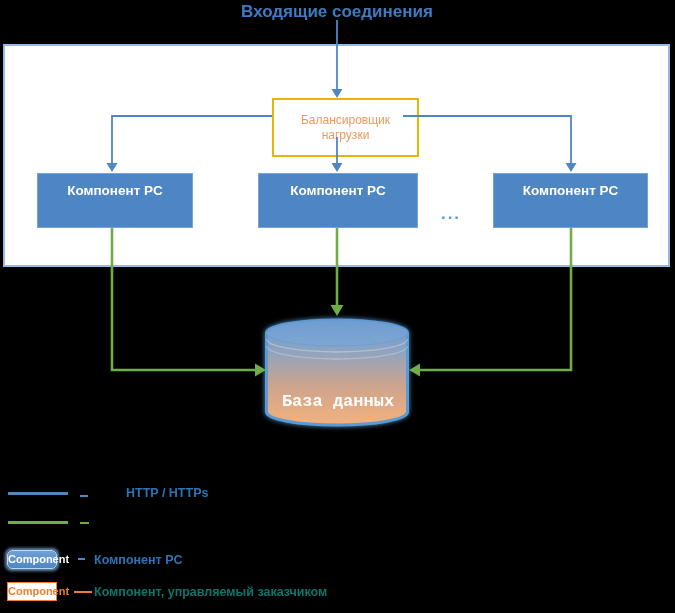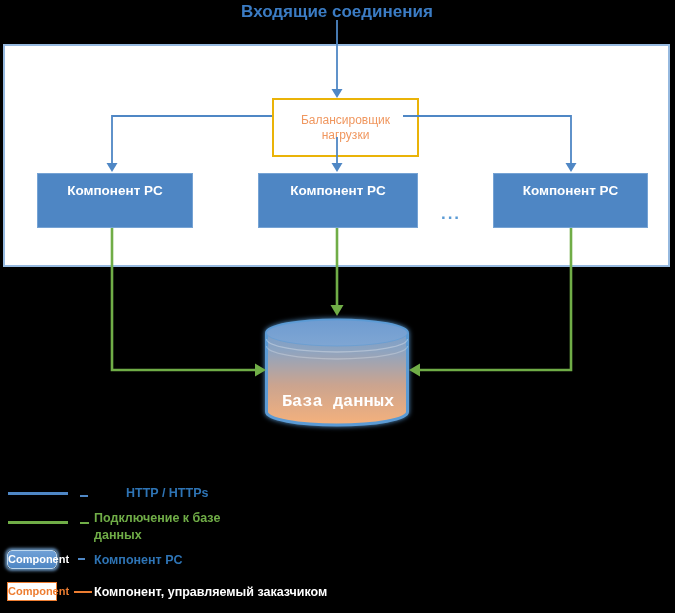--- a/index.html
+++ b/index.html
@@ -50,21 +50,21 @@
   .connectors { position:absolute; left:0; top:0; pointer-events:none; }
   
   .legend-line { position:absolute; height:3px; }
   .legend-dash { position:absolute; height:2px; }
   .lg-blue  { background:#4F87C5; }
   .lg-green { background:#70AD47; }
   .lg-orange{ background:#ED7D31; }
   .legend-label { position:absolute; font-size:12.5px; font-weight:bold; line-height:17px; }
   .lbl-blue  { color:#2E74B5; }
   .lbl-green { color:#70AD47; }
-  .lbl-orange{ color:#ffffff; }
+  .lbl-orange{ color:#0f766e; }
   .sample-blue {
     position:absolute; left:7px; top:550px; width:50px; height:19px; box-sizing:border-box;
     background:linear-gradient(180deg,#6FA0D6,#4E86C4);
     border:1.5px solid #BDD7EE; border-radius:5px;
     box-shadow:0 0 3px 1.5px rgba(120,170,220,0.8);
     color:#ffffff; font-size:11px; font-weight:600; text-align:center; line-height:16px;
   }
   .sample-orange {
     position:absolute; left:7px; top:582px; width:50px; height:19px; box-sizing:border-box;
     background:#ffffff; border:1.5px solid #ED7D31;
@@ -140,21 +140,20 @@
       <polygon points="420,363.5 420,376.5 409,370"></polygon>
     </g>
   </svg>
 
   <div class="legend-line lg-blue" style="left:8px; top:492px; width:60px;"></div>
   <div class="legend-dash lg-blue" style="left:80px; top:495px; width:8px;"></div>
   <div class="legend-label lbl-blue" style="left:94px; top:485px;margin-left:32px;">HTTP / HTTPs</div>
 
   <div class="legend-line lg-green" style="left:8px; top:521px; width:60px;"></div>
   <div class="legend-dash lg-green" style="left:80px; top:522px; width:9px;"></div>
-  <div class="legend-label lbl-green" style="left:94px; top:510px; width:145px;">Подключение к базе данных</div>
 
   <div class="sample-blue">Component</div>
   <div class="legend-dash lg-blue" style="left:78px; top:558px; width:7px;"></div>
   <div class="legend-label lbl-blue" style="left:94px; top:552px;">Компонент PC</div>
 
   <div class="sample-orange">Component</div>
   <div class="legend-dash lg-orange" style="left:74px; top:591px; width:18px;"></div>
   <div class="legend-label lbl-orange" style="left:94px; top:584px;">Компонент, управляемый заказчиком</div>
 
 </div>

